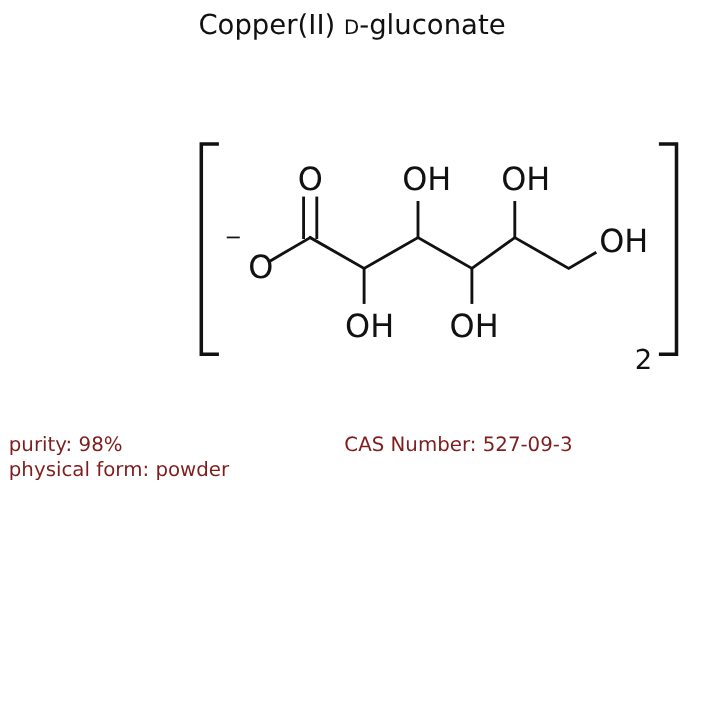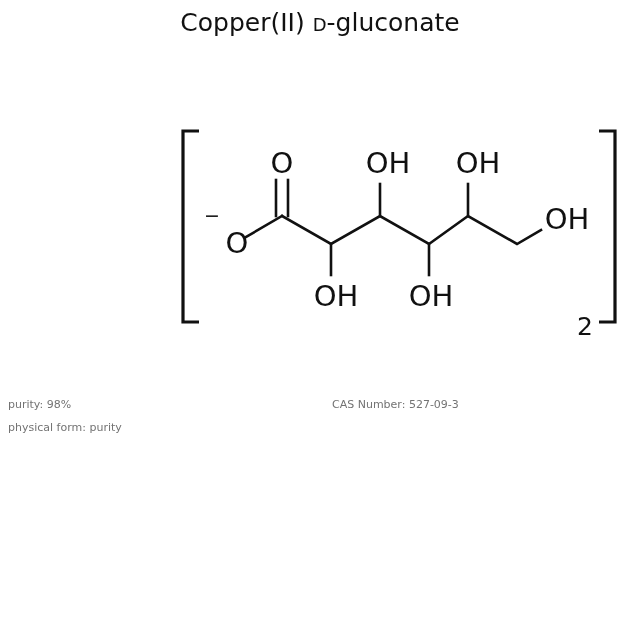--- a/index.html
+++ b/index.html
@@ -67,38 +67,38 @@
     font-size: 25px;
     line-height: 28px;
     color: #111111;
   }
 
   .footer {
     position: absolute;
     left: 8px;
     top: 393px;
     width: 624px;
-    font-size: 11px;
+    font-size: 18px;
     line-height: 23px;
-    color: #737373;
+    color: #7f1d1d;
     text-decoration: underline;
   }
   .footer-row {
     position: relative;
     height: 23px;
   }
   .footer-left {
     position: absolute;
     left: 0;
     top: 0;
     white-space: nowrap;
   }
   .footer-right {
     position: absolute;
-    left: 324px;
+    left: 305px;
     top: 0;
     white-space: nowrap;
   }
 
   svg text {
     font-family: "DejaVu Sans", "Liberation Sans", sans-serif;
     fill: #111111;
   }
   .atom-label {
     font-size: 29px;
@@ -161,17 +161,17 @@
   </svg>
 
   <div class="multiplier">2</div>
 
   <div class="footer">
     <div class="footer-row">
       <span class="footer-left">purity: 98%</span>
       <span class="footer-right">CAS Number: 527-09-3</span>
     </div>
     <div class="footer-row">
-      <span class="footer-left">physical form: purity</span>
+      <span class="footer-left">physical form: powder</span>
     </div>
   </div>
 
 </div>
 
 </body></html>

